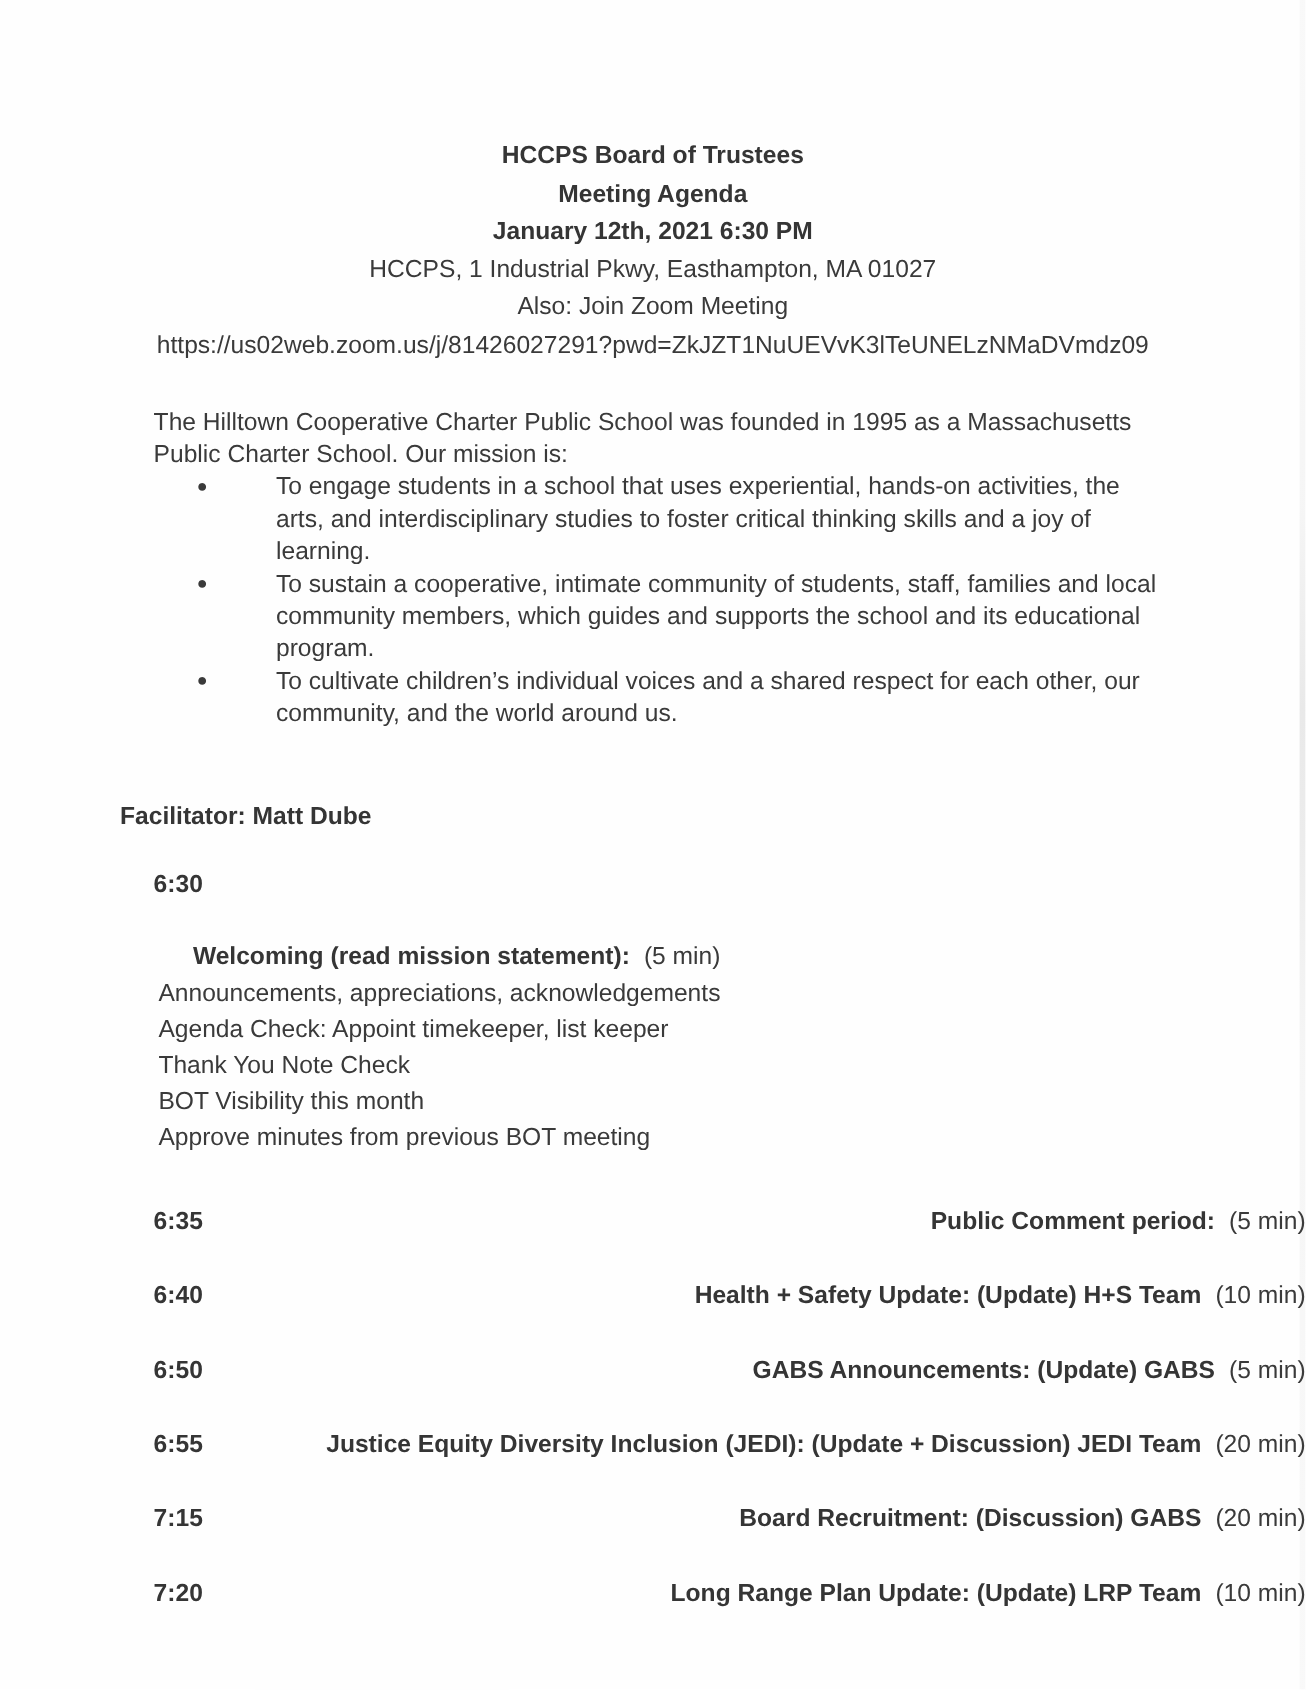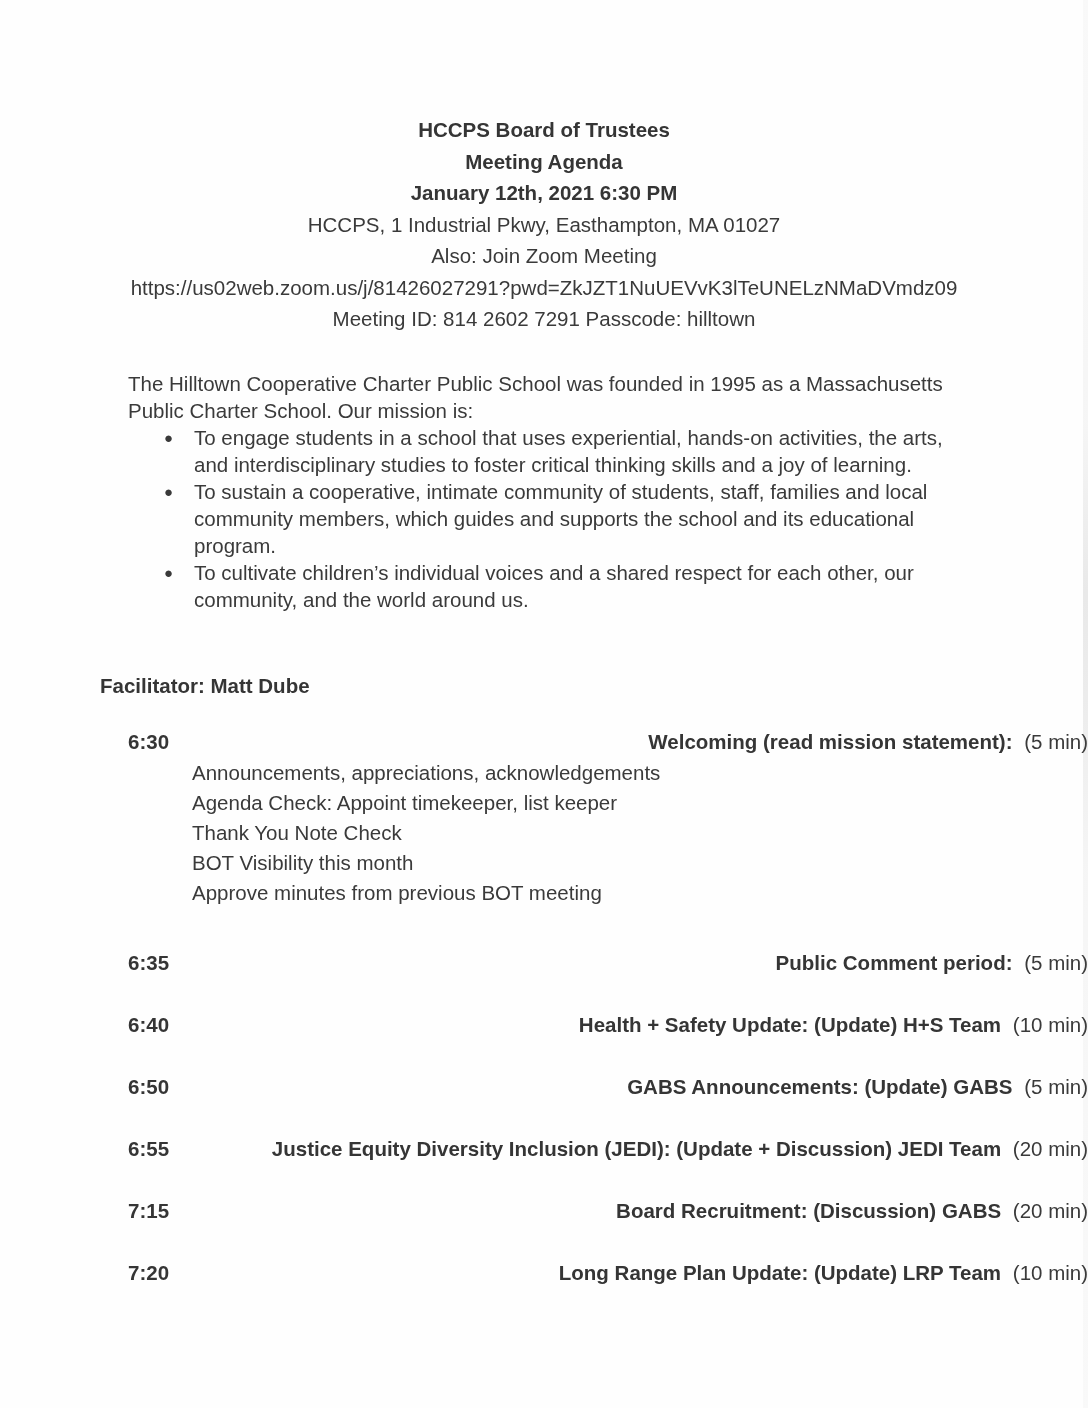--- a/index.html
+++ b/index.html
@@ -62,38 +62,39 @@
   .bullet-glyph {
     flex: 0 0 30px;
     margin-left: 36px;
     font-size: 15px;
     line-height: 27px;
     color: #3a3a3a;
   }
   .bullet-text {
     flex: 1 1 auto;
     max-width: 768px;
+    margin-left: 36px;
   }
 
   .facilitator {
     margin: 61px 0 0 100px;
     font-size: 20.5px;
     font-weight: bold;
     color: #353535;
   }
 
   .agenda {
     margin-left: 128px;
     font-size: 20.5px;
   }
   .agenda-item {
     display: flex;
     align-items: flex-start;
   }
-  .agenda-item.first { margin-top: 30px; }
+  .agenda-item.first { margin-top: 30px; flex-direction: column; }
   .agenda-item.after-block { margin-top: 41px; }
   .agenda-item.spaced { margin-top: 34px; }
   .agenda-time {
     flex: 0 0 60px;
     font-weight: bold;
     color: #353535;
     line-height: 28px;
   }
   .agenda-content { flex: 1 1 auto; }
   .agenda-title {
@@ -118,21 +119,20 @@
 <div class="page">
   <div class="edge-noise"></div>
 
   <div class="header">
     <div class="h-line h-bold">HCCPS Board of Trustees</div>
     <div class="h-line h-bold">Meeting Agenda</div>
     <div class="h-line h-bold">January 12th, 2021 6:30 PM</div>
     <div class="h-line">HCCPS, 1 Industrial Pkwy, Easthampton, MA 01027</div>
     <div class="h-line">Also: Join Zoom Meeting</div>
     <div class="h-line">https://us02web.zoom.us/j/81426027291?pwd=ZkJZT1NuUEVvK3lTeUNELzNMaDVmdz09</div>
-    <div class="h-line">Meeting ID: 814 2602 7291 Passcode: hilltown</div>
   </div>
 
   <div class="mission">
     <p class="mission-intro">The Hilltown Cooperative Charter Public School was founded in 1995 as a Massachusetts Public Charter School. Our mission is:</p>
     <ul class="mission-bullets">
       <li class="mission-bullet">
         <span class="bullet-glyph">●</span>
         <span class="bullet-text">To engage students in a school that uses experiential, hands-on activities, the arts, and interdisciplinary studies to foster critical thinking skills and a joy of learning.</span>
       </li>
       <li class="mission-bullet">

